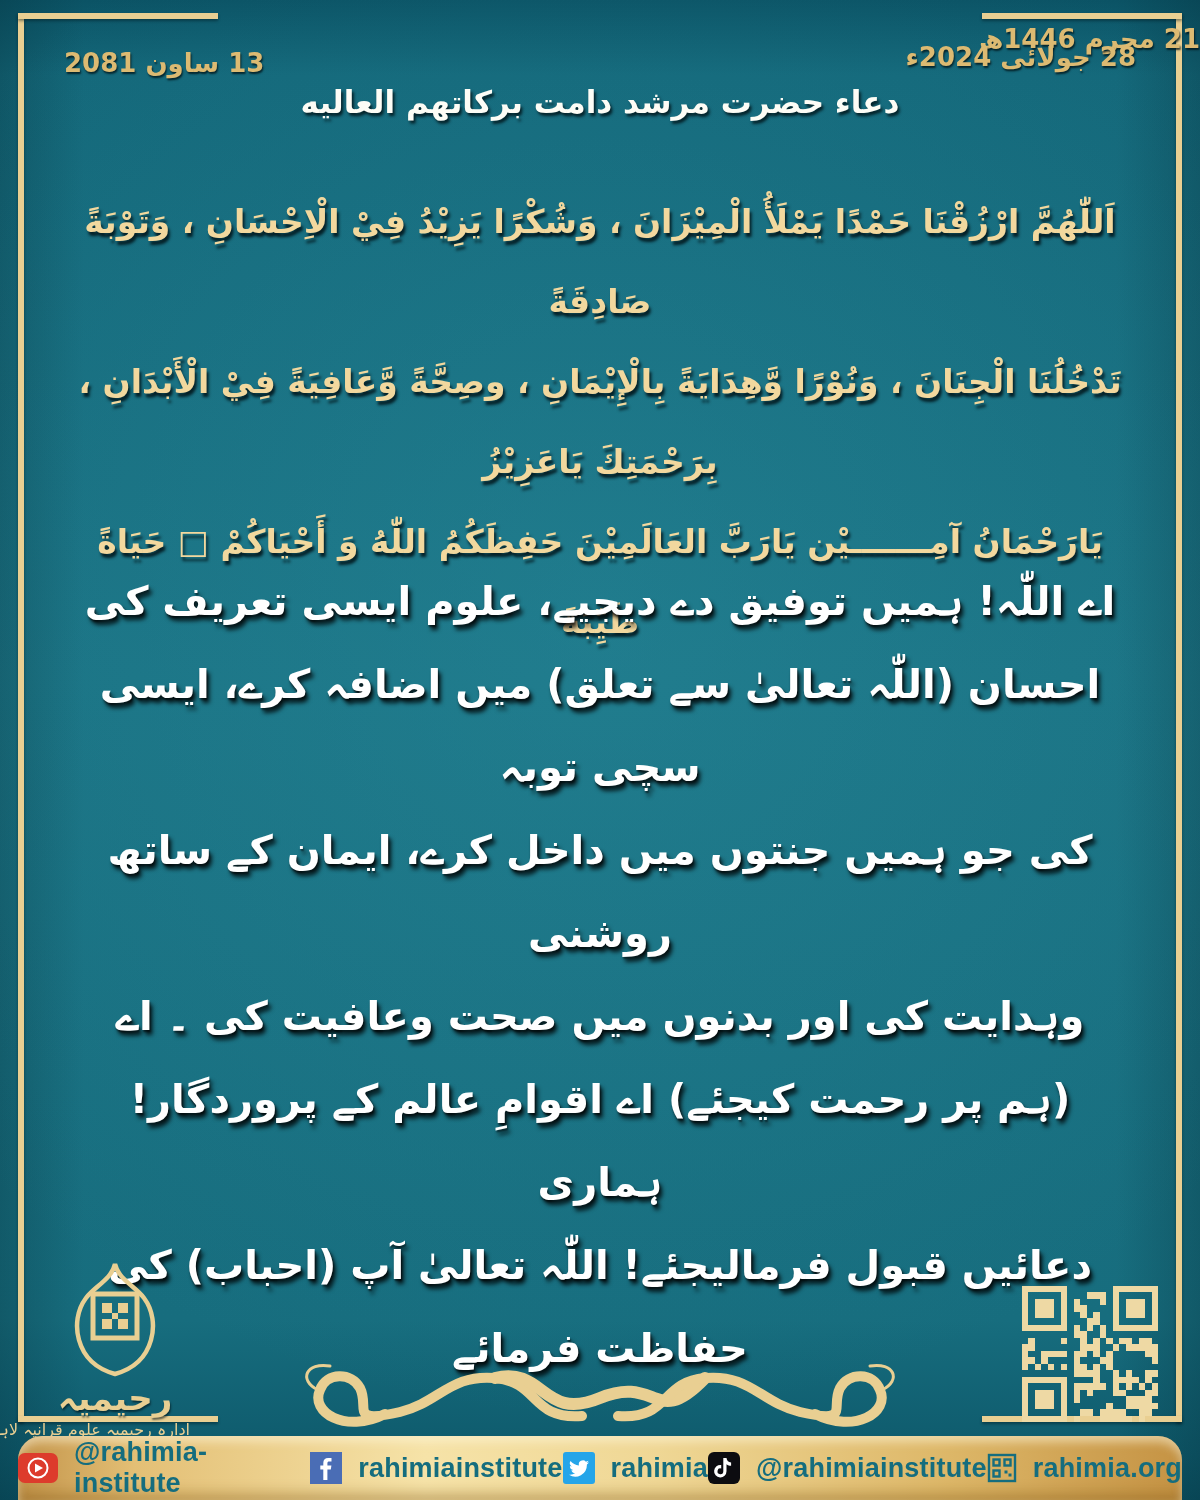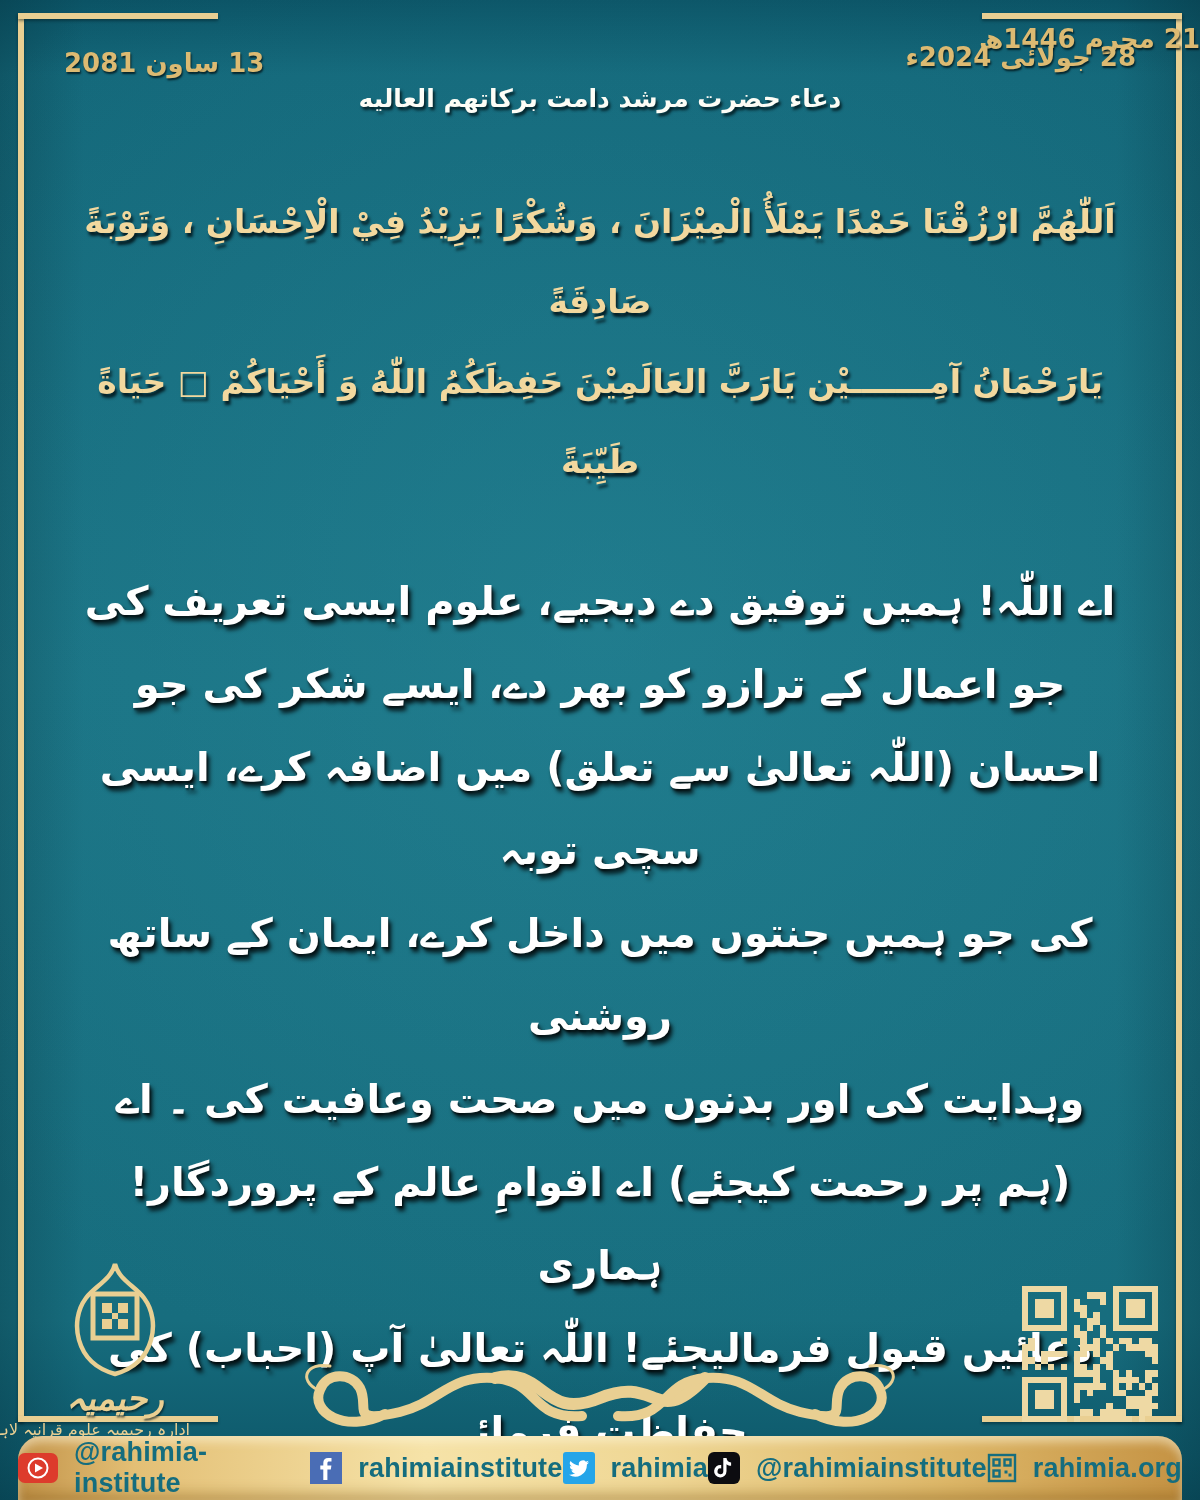--- a/index.html
+++ b/index.html
@@ -26,21 +26,21 @@
   .frame.h-br    {left:982px;top:1416px;width:200px;height:6px;}
 
   
   .date{position:absolute;color:#dcba72;font-size:26px;font-weight:bold;
         text-shadow:1px 2px 2px rgba(0,20,25,.8);white-space:nowrap;}
   .date-center{top:24px;left:0;width:1200px;text-align:right;}
   .date-right {top:42px;right:64px;}
   .date-left  {top:48px;left:64px;}
   .poster-title{
     position:absolute;top:84px;left:0;width:1200px;text-align:center;
-    color:#fdfdf6;font-size:25px;font-weight:bold;letter-spacing:1px;
+    color:#fdfdf6;font-size:31px;font-weight:bold;letter-spacing:1px;
     text-shadow:2px 3px 3px rgba(0,20,25,.85);
   }
 
   
   .arabic-block{
     position:absolute;top:182px;left:60px;width:1080px;text-align:center;
     color:#f2d89e;font-size:33px;font-weight:bold;line-height:80px;
     text-shadow:2px 4px 3px rgba(0,18,22,.85);
   }
 
@@ -48,21 +48,21 @@
   .urdu-block{
     position:absolute;top:560px;left:80px;width:1040px;text-align:center;
     color:#ffffff;font-size:40px;line-height:83px;font-weight:bold;
     text-shadow:3px 5px 4px rgba(0,0,0,.78), 1px 2px 2px rgba(0,0,0,.6);
   }
 
   
   .logo{position:absolute;left:40px;top:1258px;width:150px;text-align:center;color:#e9cf92;}
   .logo svg{display:block;margin:0 auto;}
   .logo-name{font-size:34px;font-weight:bold;line-height:36px;
-             text-shadow:1px 2px 2px rgba(0,20,25,.6);font-style:italic;}
+             text-shadow:1px 2px 2px rgba(0,20,25,.6);}
   .logo-tagline{font-size:16px;letter-spacing:.5px;margin-top:4px;white-space:nowrap;}
 
   
   .flourish{position:absolute;left:290px;top:1338px;width:620px;height:100px;}
 
   
   .qr{position:absolute;left:1022px;top:1286px;width:136px;height:136px;}
 
   
   .footer-bar{
@@ -90,26 +90,26 @@
   <div class="frame h-bl"></div>
   <div class="frame h-br"></div>
 
   <div class="date date-center">21 محرم 1446ھ</div>
   <div class="date date-right">28 جولائی 2024ء</div>
   <div class="date date-left">13 ساون 2081</div>
   <div class="poster-title">دعاء حضرت مرشد دامت برکاتهم العالیه</div>
 
   <div class="arabic-block">
     <div>اَللّٰهُمَّ ارْزُقْنَا حَمْدًا يَمْلَأُ الْمِيْزَانَ ، وَشُكْرًا يَزِيْدُ فِيْ الْاِحْسَانِ ، وَتَوْبَةً صَادِقَةً</div>
+    <div>تَدْخُلُنَا الْجِنَانَ ، وَنُوْرًا وَّهِدَايَةً بِالْإِيْمَانِ ، وصِحَّةً وَّعَافِيَةً فِيْ الْأَبْدَانِ ، بِرَحْمَتِكَ يَاعَزِيْزُ</div>
     <div>يَارَحْمَانُ آمِـــــــيْن يَارَبَّ العَالَمِيْنَ حَفِظَكُمُ اللّٰهُ وَ أَحْيَاكُمْ □ حَيَاةً طَيِّبَةً</div>
   </div>
 
   <div class="urdu-block">
     <div>اے اللّٰہ! ہمیں توفیق دے دیجیے، علوم ایسی تعریف کی</div>
-    <div>جو اعمال کے ترازو کو بھر دے، ایسے شکر کی جو</div>
     <div>احسان (اللّٰہ تعالیٰ سے تعلق) میں اضافہ کرے، ایسی سچی توبہ</div>
     <div>کی جو ہمیں جنتوں میں داخل کرے، ایمان کے ساتھ روشنی</div>
     <div>وہدایت کی اور بدنوں میں صحت وعافیت کی ۔ اے</div>
     <div>(ہم پر رحمت کیجئے) اے اقوامِ عالم کے پروردگار! ہماری</div>
     <div>دعائیں قبول فرمالیجئے! اللّٰہ تعالیٰ آپ (احباب) کی حفاظت فرمائے</div>
 
   </div>
 
   <div class="logo">
     <svg width="128" height="122" viewBox="0 0 128 122">

